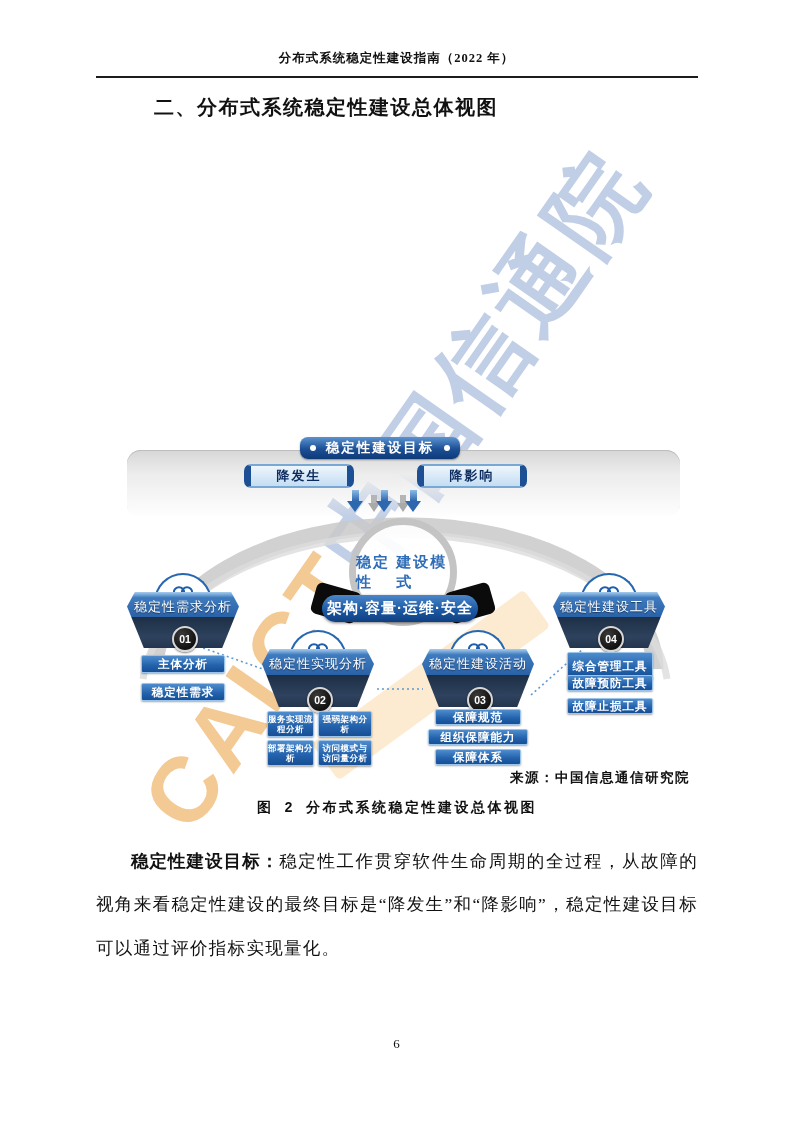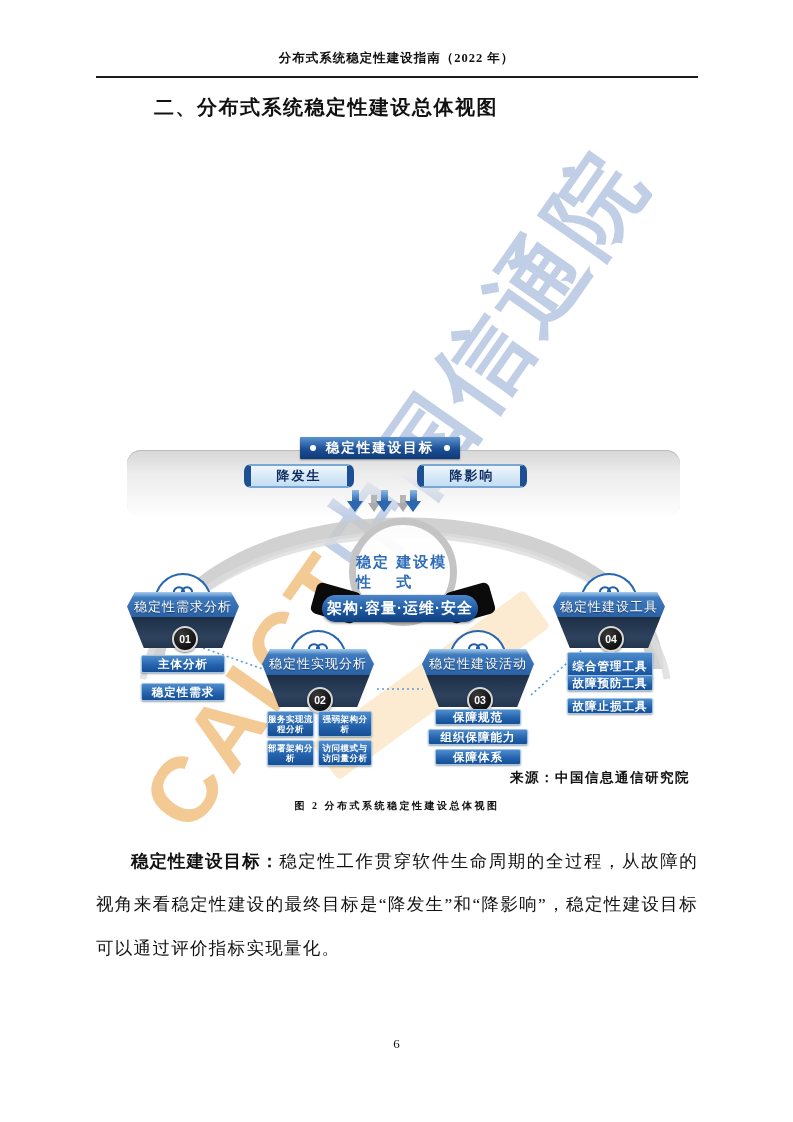--- a/index.html
+++ b/index.html
@@ -21,31 +21,31 @@
   .pg-rule{position:absolute;top:76px;left:96px;width:602px;height:2px;background:#1c1c1c;z-index:4;}
   .sec-title{position:absolute;left:154px;top:94px;margin:0;font-size:20px;font-weight:700;
              font-family:"Liberation Sans","DejaVu Sans",sans-serif;letter-spacing:1.5px;z-index:4;}
   .para{position:absolute;left:96px;width:602px;margin:0;font-size:17.5px;line-height:43.4px;
         letter-spacing:1.3px;text-align:justify;text-indent:2em;z-index:4;}
   .p1{top:131px;}
   .p2{top:840px;}
   .hei{font-family:"Liberation Sans","DejaVu Sans",sans-serif;font-weight:700;letter-spacing:0.8px;}
   .fig-source{position:absolute;left:96px;top:769px;width:594px;text-align:right;font-size:13.5px;
               font-weight:700;letter-spacing:1.5px;z-index:4;}
-  .fig-caption{position:absolute;left:96px;top:799px;width:602px;text-align:center;font-size:10px;
-               font-weight:700;letter-spacing:2.5px;z-index:4;}
+  .fig-caption{position:absolute;left:96px;top:799px;width:602px;text-align:center;font-size:14px;
+               font-weight:700;letter-spacing:2.5px;z-index:4;font-family:Liberation Mono, monospace;}
   .pagenum{position:absolute;left:0;top:1036px;width:100%;text-align:center;font-size:13px;z-index:4;}
 
   
   .diagram{position:absolute;left:127px;top:437px;width:555px;height:335px;z-index:4;
            font-family:"Liberation Sans","DejaVu Sans",sans-serif;}
   .dg-panel{position:absolute;left:0;top:13px;width:553px;height:68px;border-radius:14px;z-index:1;
             background:linear-gradient(180deg,#d7d7d7 0%,#ececec 35%,rgba(255,255,255,0) 100%);
             box-shadow:inset 0 1px 0 #bdbdbd;}
-  .goal-pill{position:absolute;left:173px;top:0;width:160px;height:22px;border-radius:1px;z-index:6;
+  .goal-pill{position:absolute;left:173px;top:0;width:160px;height:22px;border-radius:8px;z-index:6;
              background:linear-gradient(180deg,#5b93cf 0%,#1c4f95 55%,#0e3a78 100%);
              color:#fff;font-size:13.5px;font-weight:700;letter-spacing:2px;
              display:flex;align-items:center;justify-content:center;box-shadow:0 1px 2px rgba(0,0,0,.4);}
   .pill-dot{width:6px;height:6px;border-radius:50%;background:#fff;display:inline-block;}
   .pill-dot.l{margin-right:10px;} .pill-dot.r{margin-left:10px;}
   .goalbox{position:absolute;top:27px;width:96px;height:20px;border-radius:7px;z-index:6;
            background:linear-gradient(180deg,#eef6fd 0%,#c4ddf3 100%);
            border:2px solid #7aa8d4;border-left:7px solid #1d4f94;border-right:7px solid #1d4f94;
            color:#0b2a5e;font-size:13px;font-weight:700;letter-spacing:2px;
            display:flex;align-items:center;justify-content:center;}

